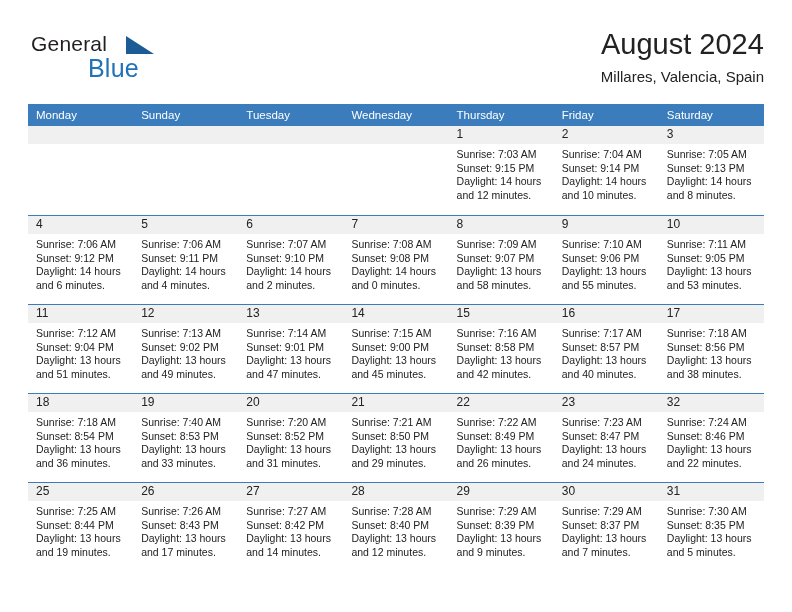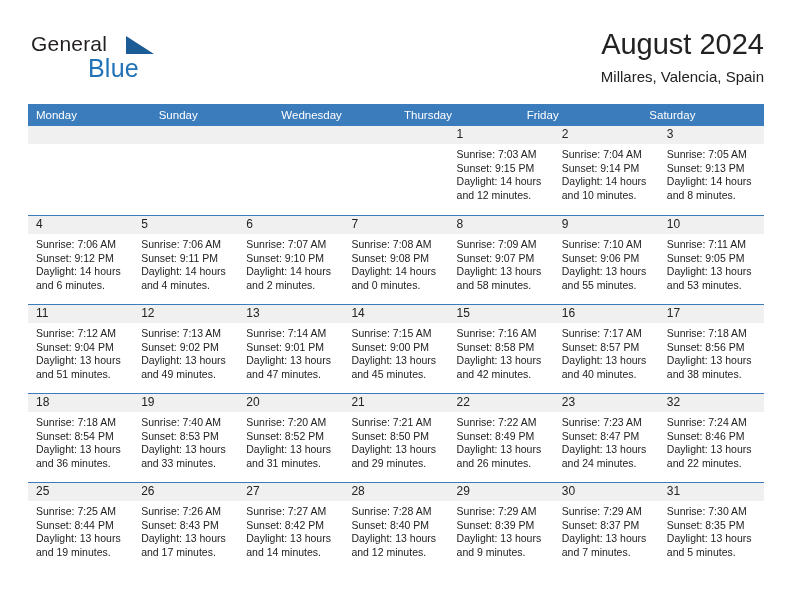--- a/index.html
+++ b/index.html
@@ -69,20 +69,21 @@
     right: 0;
     top: 0;
     text-align: right;
   }
   .cal-title {
     font-size: 29px;
     color: #222222;
     line-height: 36px;
     white-space: nowrap;
     font-weight: normal;
+    text-align: center;
   }
   .cal-subtitle {
     font-size: 15px;
     color: #222222;
     line-height: 22px;
     margin-top: 4px;
     white-space: nowrap;
   }
 
   
@@ -164,20 +165,21 @@
       <div class="cal-subtitle">Millares, Valencia, Spain</div>
     </div>
 
   </div>
 
   <div class="calendar">
 
     <div class="weekhead">
       <div class="wh">Monday</div>
       <div class="wh">Sunday</div>
+      <div class="wh">Tuesday</div>
       <div class="wh">Wednesday</div>
       <div class="wh">Thursday</div>
       <div class="wh">Friday</div>
       <div class="wh">Saturday</div>
     </div>
 
     <div class="week first">
       <div class="cell empty">
         <div class="daynum-band"></div>
       </div>

